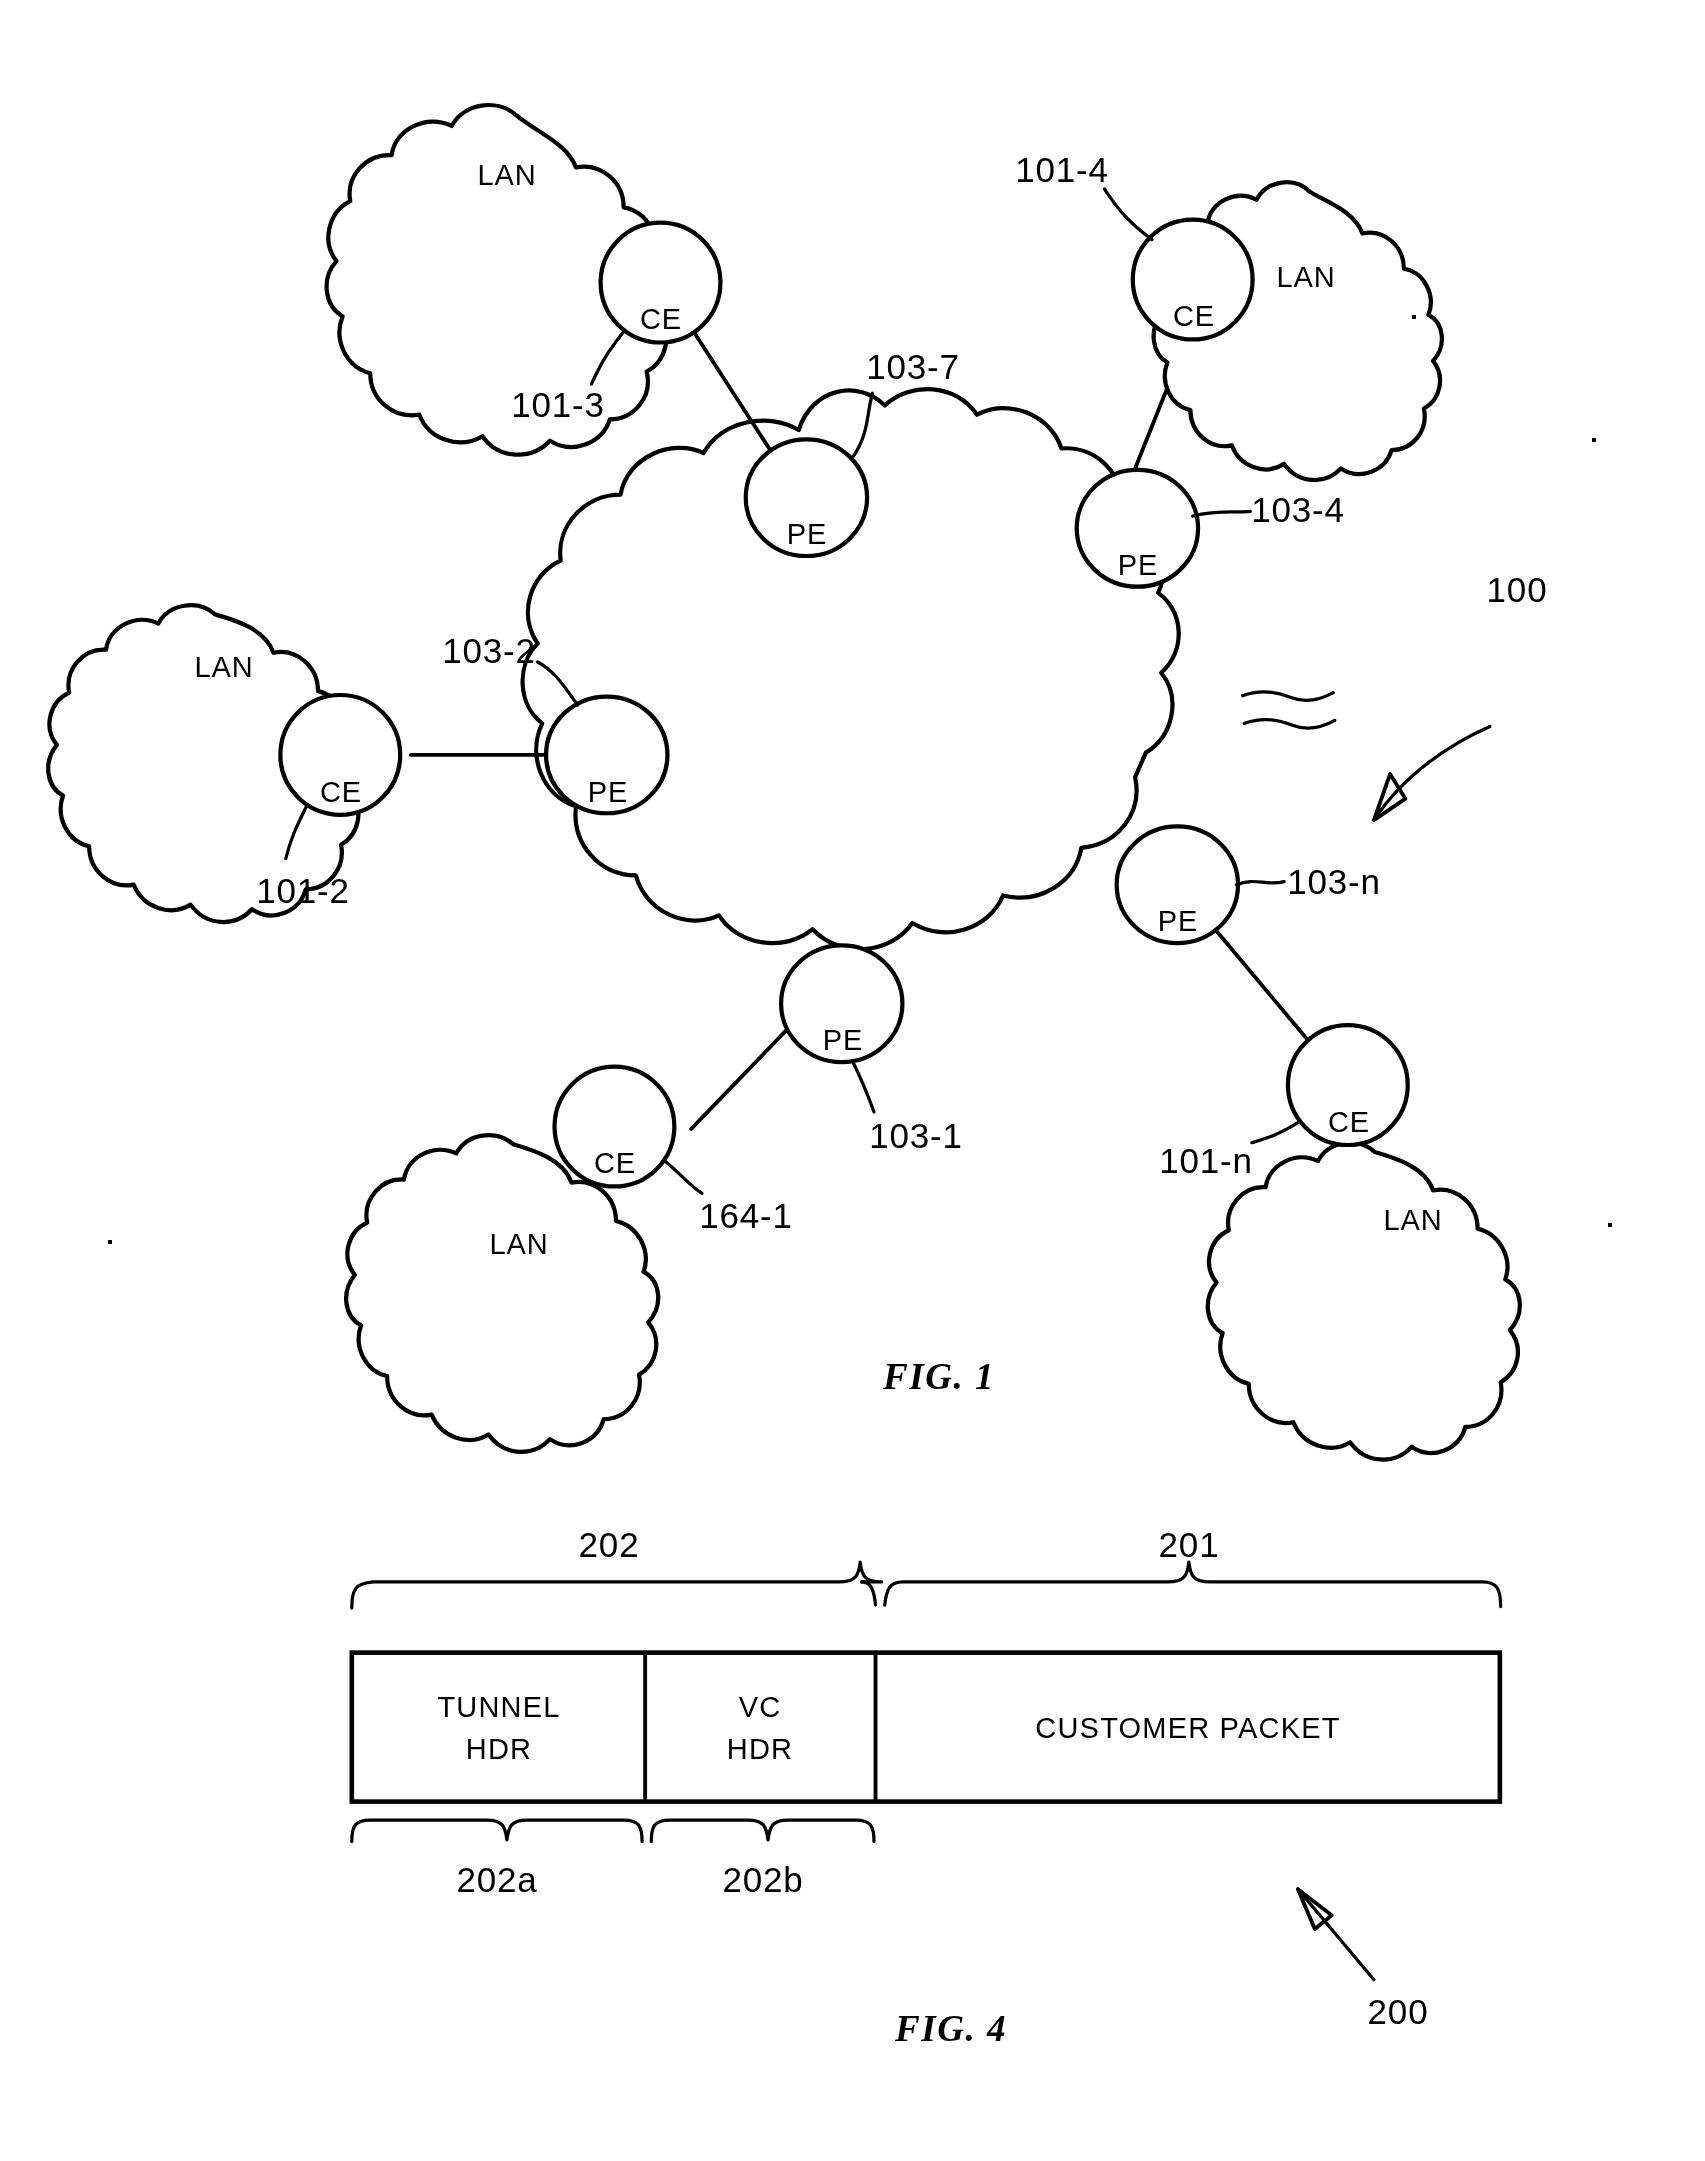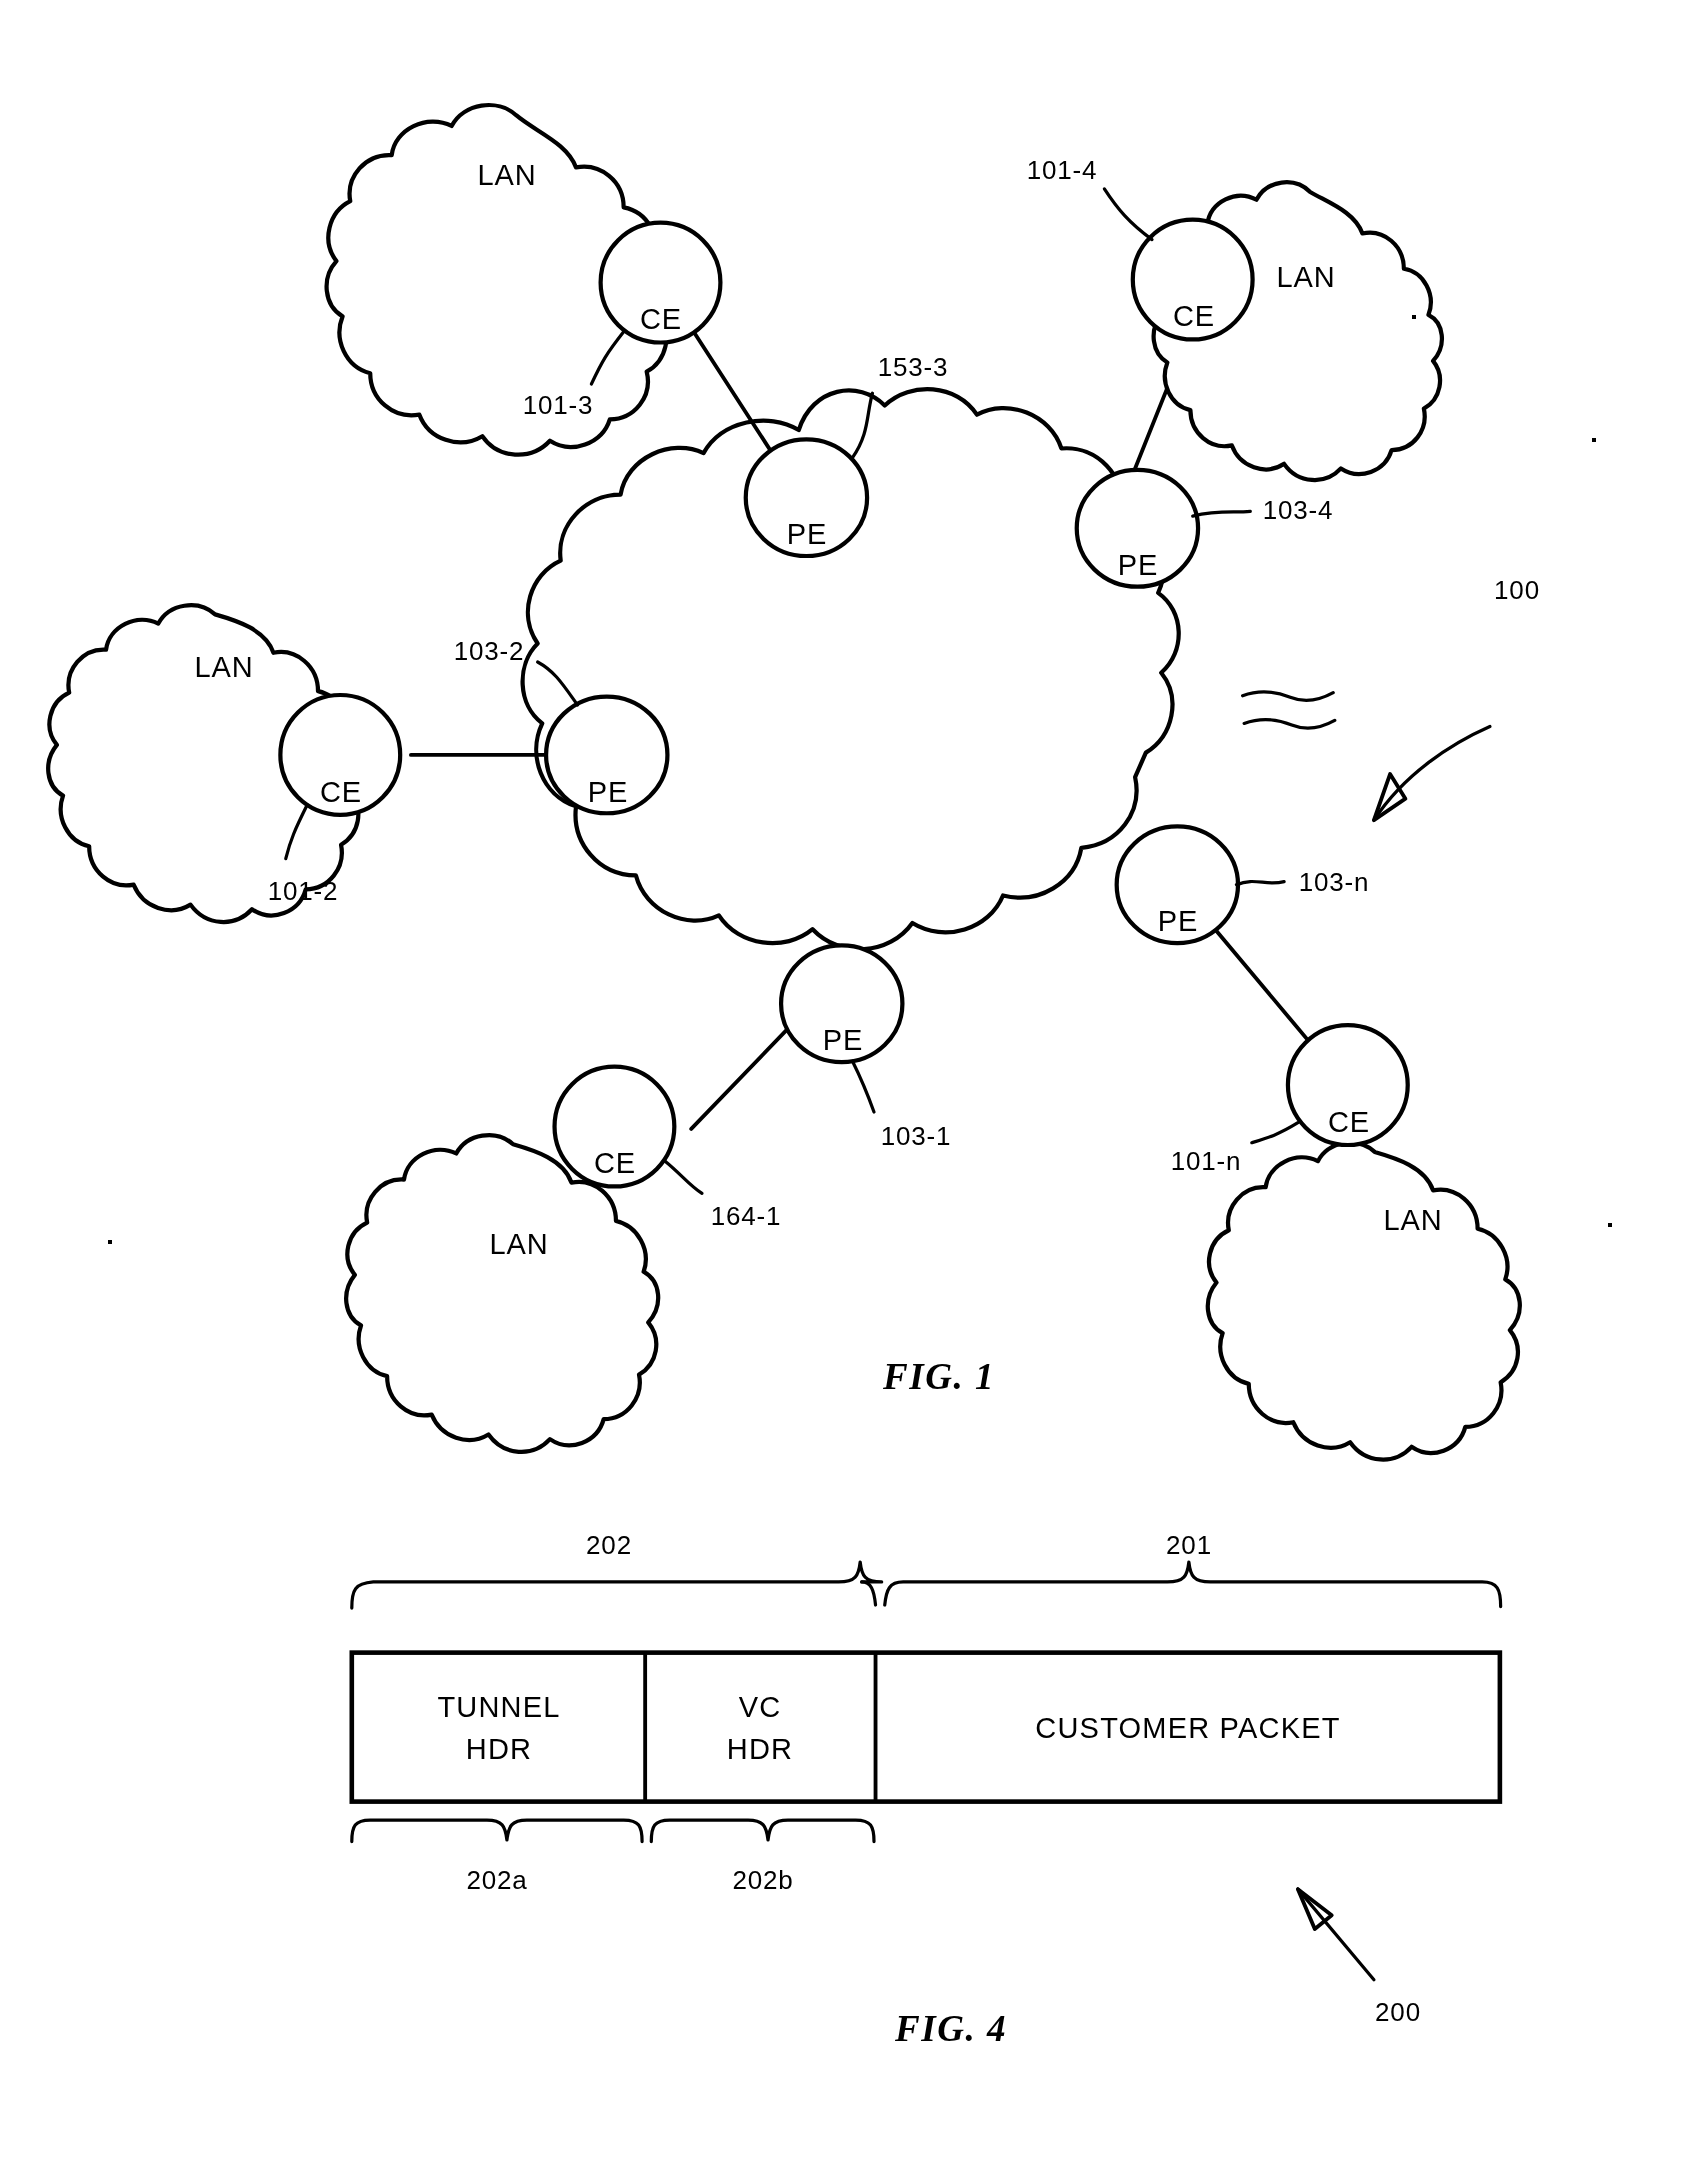--- a/index.html
+++ b/index.html
@@ -85,21 +85,21 @@
     transform: translate(-50%, -50%);
     letter-spacing: 0.8px;
     margin-top: 35px;
   }
   .cloud-lbl {
     font-size: 29px;
     transform: translate(-50%, -50%);
     letter-spacing: 0.8px;
   }
   .ref-lbl {
-    font-size: 26px;
+    font-size: 35px;
     transform: translate(-50%, -50%);
     letter-spacing: 0.8px;
   }
   .center-lbl {
     font-size: 31px;
     text-align: center;
     transform: translate(-50%, -50%);
     line-height: 1.28;
     letter-spacing: 0.8px;
   }
@@ -338,21 +338,21 @@
   <div class="lbl node-lbl" style="left:615px; top:1128px;">CE</div>
 
   <div class="lbl node-lbl" style="left:807px; top:499px;">PE</div>
   <div class="lbl node-lbl" style="left:1138px; top:530px;">PE</div>
   <div class="lbl node-lbl" style="left:608px; top:757px;">PE</div>
   <div class="lbl node-lbl" style="left:1178px; top:886px;">PE</div>
   <div class="lbl node-lbl" style="left:843px; top:1005px;">PE</div>
 
 
   <div class="lbl ref-lbl" style="left:558px; top:405px;">101-3</div>
-  <div class="lbl ref-lbl" style="left:913px; top:367px;">153-3</div>
+  <div class="lbl ref-lbl" style="left:913px; top:367px;">103-7</div>
   <div class="lbl ref-lbl" style="left:1062px; top:170px;">101-4</div>
   <div class="lbl ref-lbl" style="left:1298px; top:510px;">103-4</div>
   <div class="lbl ref-lbl" style="left:489px; top:651px;">103-2</div>
   <div class="lbl ref-lbl" style="left:303px; top:891px;">101-2</div>
   <div class="lbl ref-lbl" style="left:1334px; top:882px;">103-n</div>
   <div class="lbl ref-lbl" style="left:1206px; top:1161px;">101-n</div>
   <div class="lbl ref-lbl" style="left:916px; top:1136px;">103-1</div>
   <div class="lbl ref-lbl" style="left:746px; top:1216px;">164-1</div>
   <div class="lbl ref-lbl" style="left:1517px; top:590px;">100</div>
 

